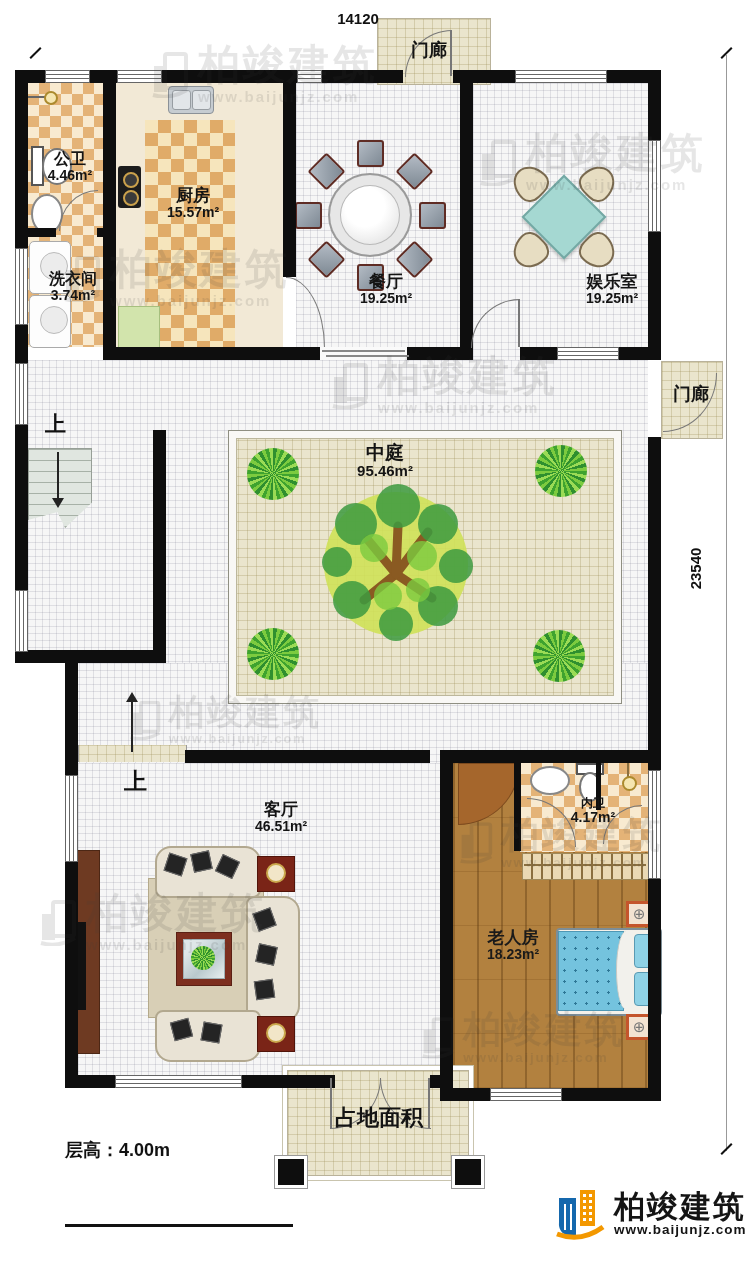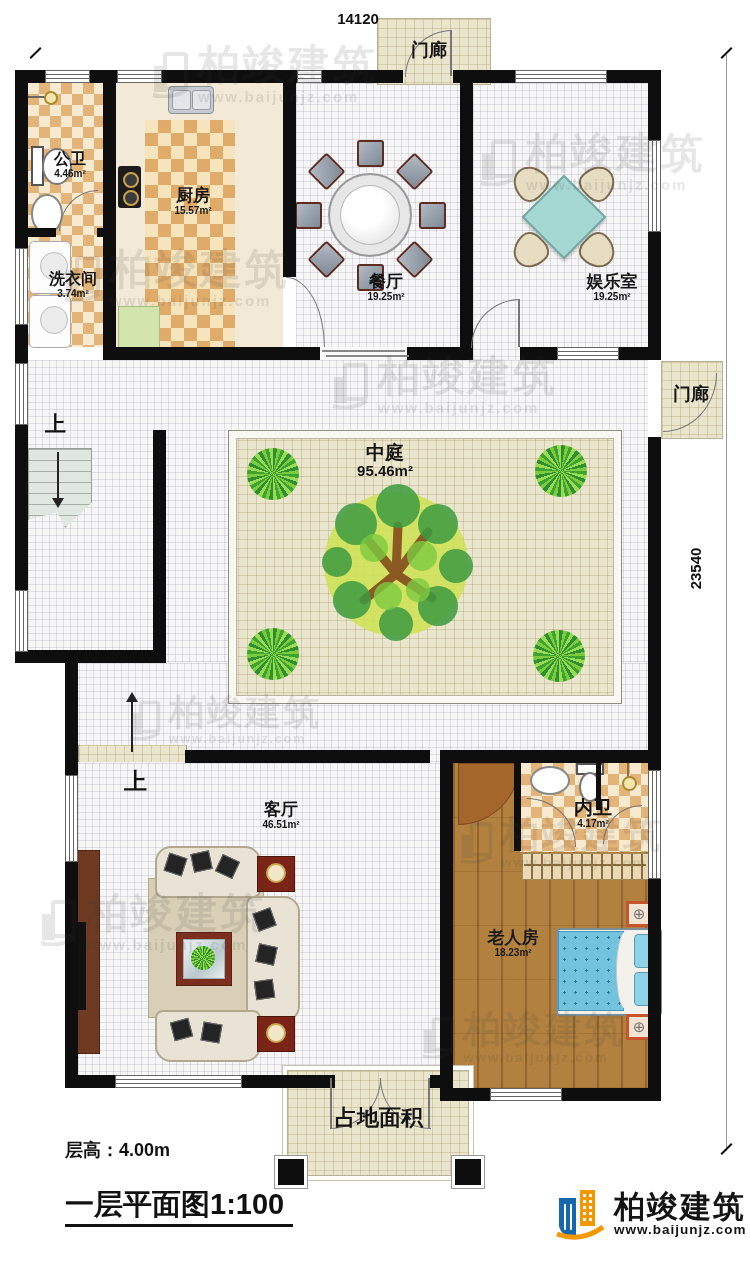--- a/index.html
+++ b/index.html
@@ -19,21 +19,21 @@
   .opening{z-index:5;}
   .arc{z-index:5;background:transparent;}
   .arc-tl{border-top:1.5px solid #777;border-left:1.5px solid #777;border-top-left-radius:100% 100%;}
   .arc-tr{border-top:1.5px solid #777;border-right:1.5px solid #777;border-top-right-radius:100% 100%;}
   .arc-br{border-bottom:1.5px solid #777;border-right:1.5px solid #777;border-bottom-right-radius:100% 100%;}
   .arc-bl{border-bottom:1.5px solid #777;border-left:1.5px solid #777;border-bottom-left-radius:100% 100%;}
   .leaf{background:#777;z-index:5;}
   
   .rl{z-index:6;text-align:center;color:#141414;font-weight:bold;line-height:1.12;transform:translateX(-50%);white-space:nowrap;}
   .rl .nm{font-size:17px;display:block;}
-  .rl .ar{font-size:10px;display:block;}
+  .rl .ar{font-size:14px;display:block;}
   .plabel{z-index:6;color:#141414;font-weight:bold;font-size:18px;white-space:nowrap;transform:translateX(-50%);}
   .uplbl{z-index:6;color:#111;font-weight:bold;font-size:21px;}
   .dim{z-index:6;color:#111;font-weight:bold;font-size:15px;text-align:center;}
   
   .fur{z-index:3;}
   .pillow{position:absolute;width:17px;height:17px;background:#242424;border:1px solid #6e6e6e;z-index:3;}
   .dchair{position:absolute;width:23px;height:23px;background:linear-gradient(135deg,#b3bbc4,#7e8994);border:2px solid #5f2c24;border-radius:3px;z-index:3;}
   .echair{position:absolute;width:30px;height:30px;background:#e7ddc2;border:2px solid #7b6b50;border-radius:50% 50% 40% 40%/62% 62% 32% 32%;z-index:3;}
   .plant{border-radius:50%;background:repeating-conic-gradient(#2f8f2f 0 9deg,#7ccb3f 9deg 18deg,#3fa32f 18deg 27deg,#9adb55 27deg 36deg);z-index:3;}
   .ntable{background:#f3e3d2;border:3px solid #c4552c;z-index:3;color:#777;font-size:15px;line-height:20px;text-align:center;}
@@ -288,21 +288,21 @@
     </div>
   <div class="abs rl" style="left:385px;top:442px;">
       <span class="nm" style="font-size:19px;">中庭</span>
       <span class="ar" style="font-size:15px;">95.46m²</span>
     </div>
   <div class="abs rl" style="left:281px;top:800px;">
       <span class="nm">客厅</span>
       <span class="ar">46.51m²</span>
     </div>
   <div class="abs rl" style="left:593px;top:797px;">
-      <span class="nm" style="font-size:19px;">内卫</span>
+      <span class="nm" style="font-size:12px;">内卫</span>
       <span class="ar">4.17m²</span>
     </div>
   <div class="abs rl" style="left:513px;top:928px;color:#fff;text-shadow:0 0 3px rgba(60,35,5,.8);">
       <span class="nm" style="color:#1a1a1a;text-shadow:none;">老人房</span>
       <span class="ar" style="color:#1a1a1a;text-shadow:none;">18.23m²</span>
     </div>
   <div class="abs plabel" style="left:429px;top:38px;">门廊</div>
   <div class="abs plabel" style="left:691px;top:382px;">门廊</div>
   <div class="abs plabel" style="left:379px;top:1103px;font-size:22px;">占地面积</div>
   <div class="abs uplbl" style="left:45px;top:410px;">上</div>
@@ -398,21 +398,20 @@
         <rect x="4" y="14" width="13" height="26" fill="currentColor"></rect>
         <path d="M3 43 Q20 48 37 38" stroke="currentColor" stroke-width="4" fill="none"></path>
       </svg>
     <div>
         <div class="wm-t">柏竣建筑</div>
         <div class="wm-u">www.baijunjz.com</div>
       </div>
   </div>
 
   <div class="abs ft2" style="left:65px;top:1138px;"><span>层高：</span><span>4.00m</span></div>
-  <div class="abs title" style="left:65px;top:1185px;">一层平面图1:100</div>
   <div class="abs" style="left:65px;top:1224px;width:228px;height:3px;background:#111;z-index:8;"></div>
 
   <div class="abs logo" style="left:552px;top:1186px;">
     <svg width="54" height="56" viewBox="0 0 54 56">
       <path d="M7 12 h17 v38 h-7 q-11 -3 -10 -14 z" fill="#1568ad"></path>
       <g stroke="#fff" stroke-width="2">
           <path d="M13 18 v26"></path>
           <path d="M19 18 v26"></path>
         </g>
       <rect x="28" y="4" width="15" height="36" fill="#f39800"></rect>

